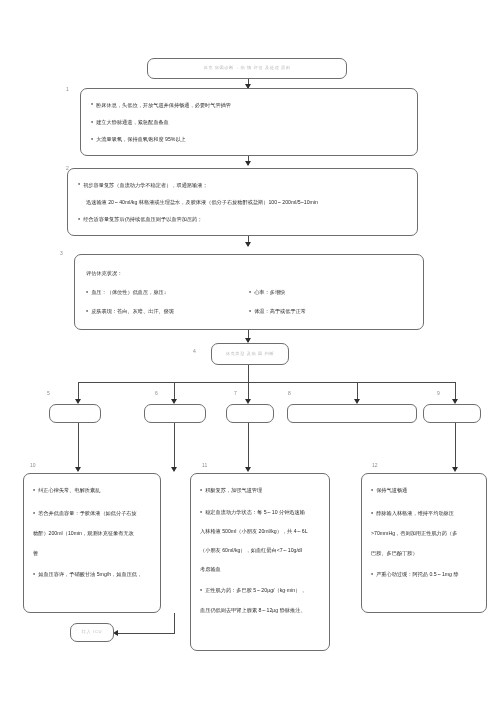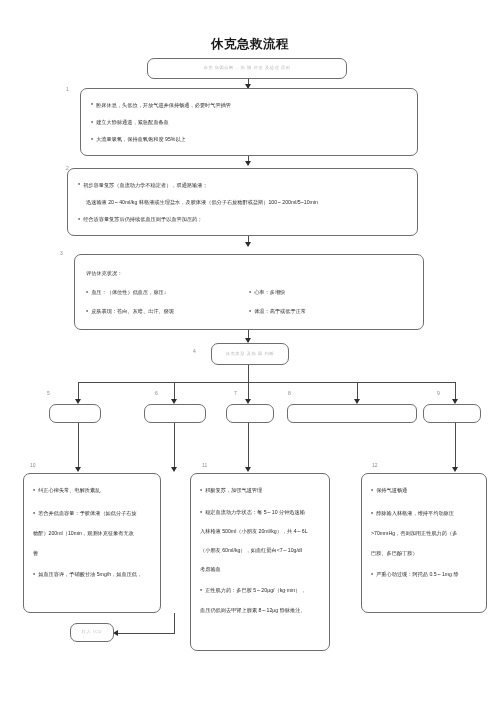--- a/index.html
+++ b/index.html
@@ -108,21 +108,20 @@
     position: absolute;
     font-size: 5px;
     color: #8c8c8c;
   }
 </style>
 </head>
 <body>
 
 <div id="page">
 
-  <div class="title">休克急救流程</div>
 
   <div class="box" style="left:147px; top:58px; width:200px; height:21px;">
     <div class="box-inner" style="justify-content:center; align-items:center;">
       <div class="line faded">休克 病因诊断 ：病 情 评估 及处理 原则</div>
     </div>
   </div>
   <div class="vline" style="left:248px; top:79px; height:9px;"></div>
   <div class="arrow-down" style="left:245px; top:84px;"></div>
 
   <div class="stepnum" style="left:66px; top:86px;">1</div>

